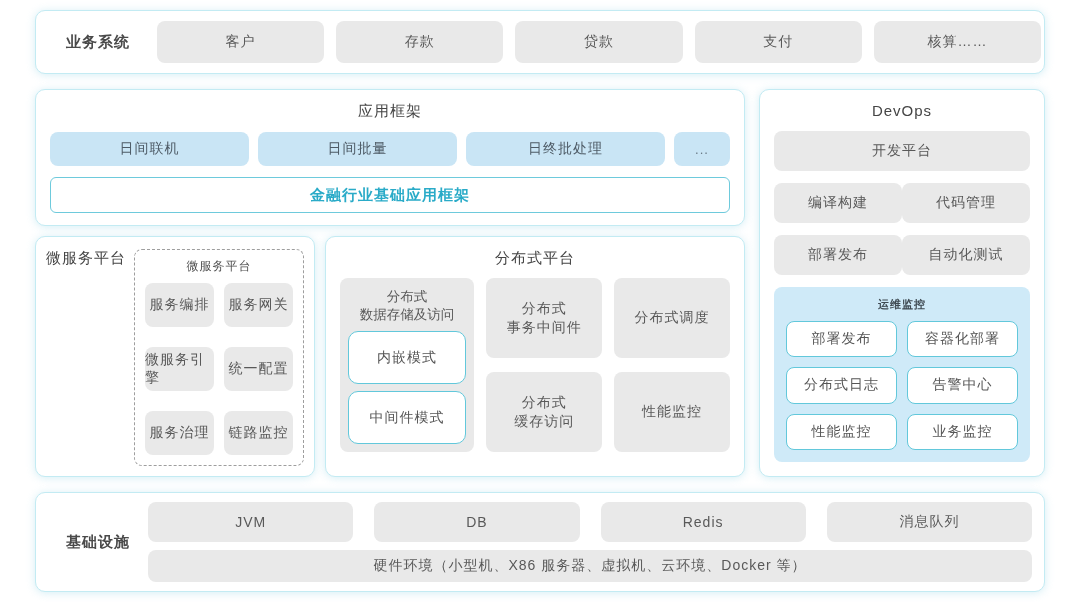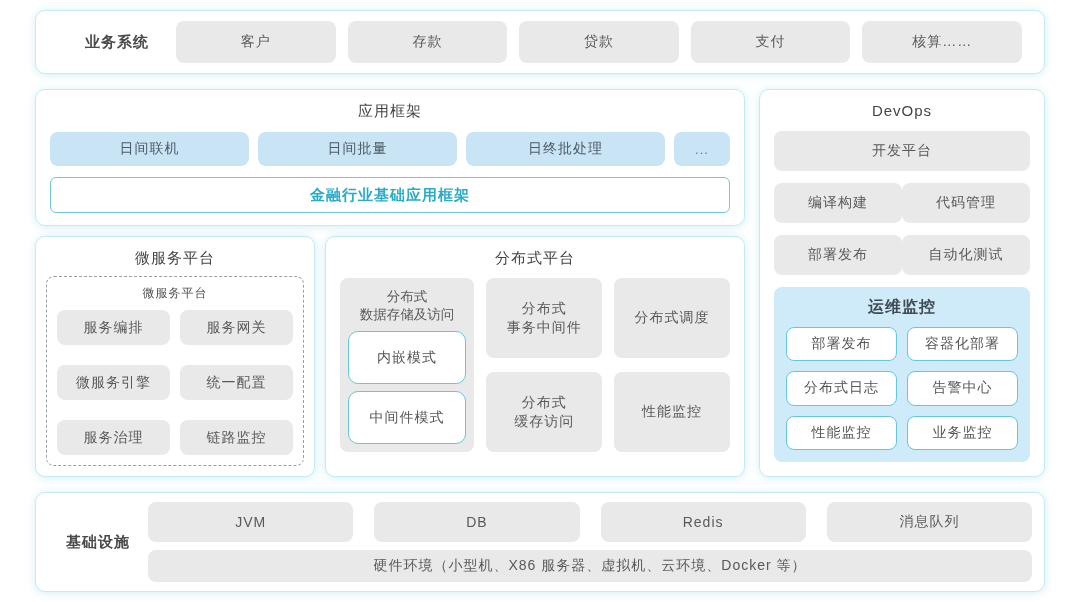--- a/index.html
+++ b/index.html
@@ -50,21 +50,21 @@
     display: flex; align-items: center; justify-content: center;
     font-size: 14px; color: #565656;
     letter-spacing: 1px;
   }
   .multiline { white-space: pre-line; text-align: center; line-height: 1.35; }
 
   
   .biz-row {
     height: 64px; flex: none;
     display: flex; align-items: center;
-    padding: 0 22px;
+    padding: 0 3px;
   }
   .side-label {
     width: 118px; flex: none;
     text-align: center;
     font-size: 15px; font-weight: 600; color: #4a4a4a;
     letter-spacing: 1px;
   }
   .biz-items { flex: 1; display: flex; gap: 12px; }
   .biz-items .graybox { flex: 1; height: 42px; }
 
@@ -90,21 +90,21 @@
     letter-spacing: 1px;
   }
 
   
   .mid-bottom { flex: 1; display: flex; gap: 10px; min-height: 0; }
 
   
   .micro {
     width: 280px; flex: none;
     padding: 12px 10px 10px 10px;
-    display: flex; flex-direction: column; gap: 8px;
+    display: flex; flex-direction: row; gap: 8px;
   }
   .micro-inner {
     flex: 1;
     border: 1px dashed #9e9e9e;
     border-radius: 8px;
     padding: 8px 10px 10px 10px;
     display: flex; flex-direction: column; gap: 8px;
   }
   .micro-inner-title { text-align: center; font-size: 12px; color: #4f4f4f; letter-spacing: 1px; }
   .micro-grid {
@@ -146,21 +146,21 @@
   .devops-grid .graybox { height: 40px; }
   .ops-monitor {
     flex: 1;
     background: #cfeaf8;
     border-radius: 8px;
     padding: 10px 12px 12px 12px;
     display: flex; flex-direction: column; gap: 9px;
     min-height: 0;
   }
   .ops-title {
-    text-align: center; font-size: 16px; font-weight: 600; color: #3f4a52;
+    text-align: center; font-size: 11px; font-weight: 600; color: #3f4a52;
     letter-spacing: 1px;
   }
   .ops-grid {
     flex: 1;
     display: grid; grid-template-columns: 1fr 1fr; grid-template-rows: 1fr 1fr 1fr;
     gap: 10px 10px;
   }
   .ops-grid .tealbox { border-radius: 8px; }
 
   

